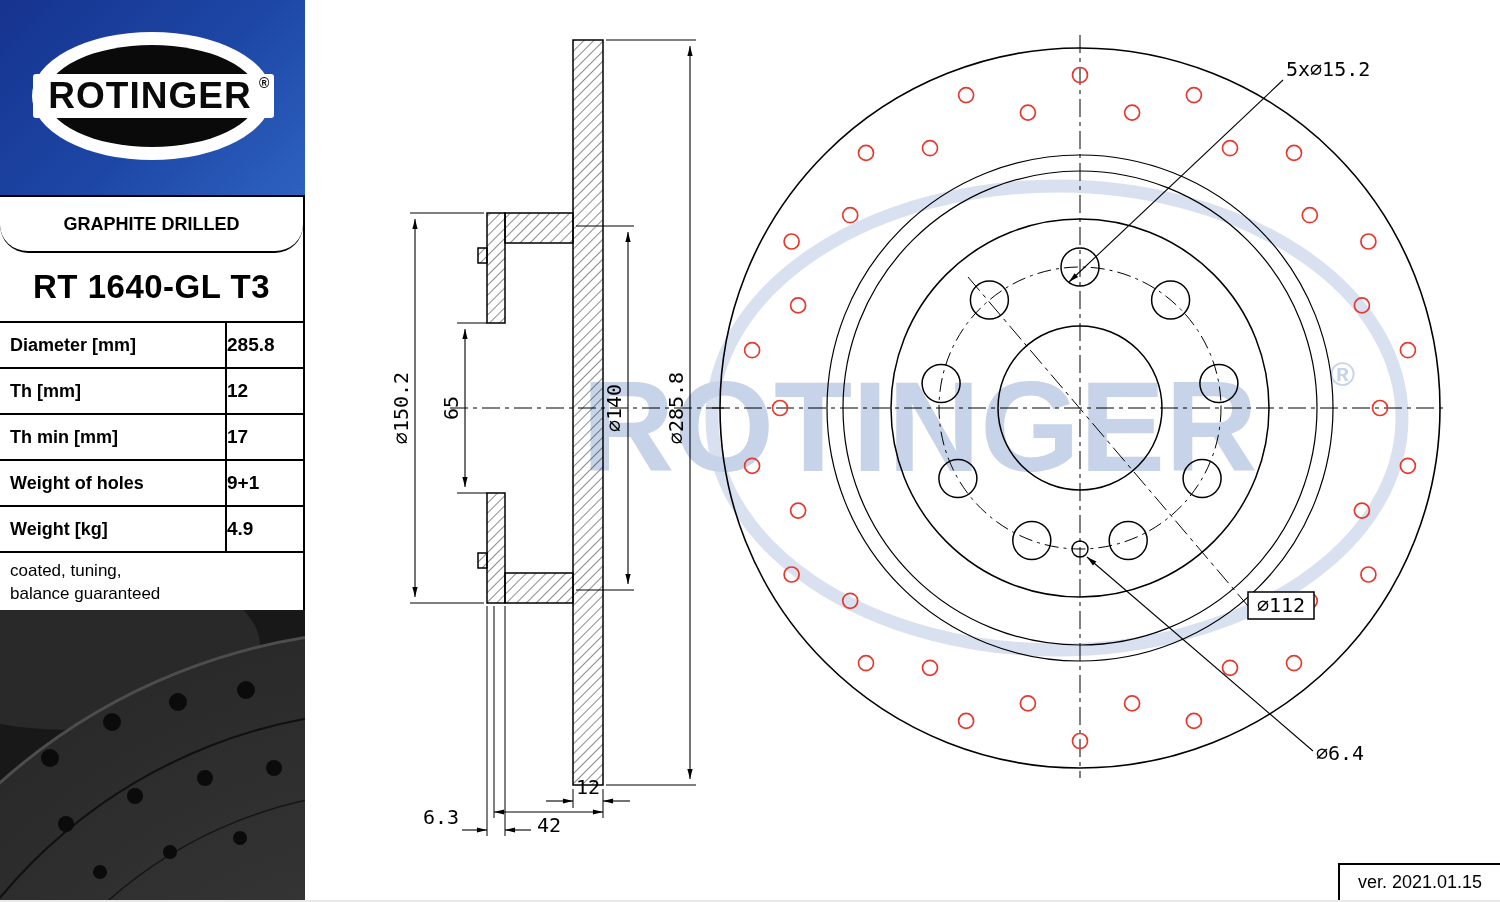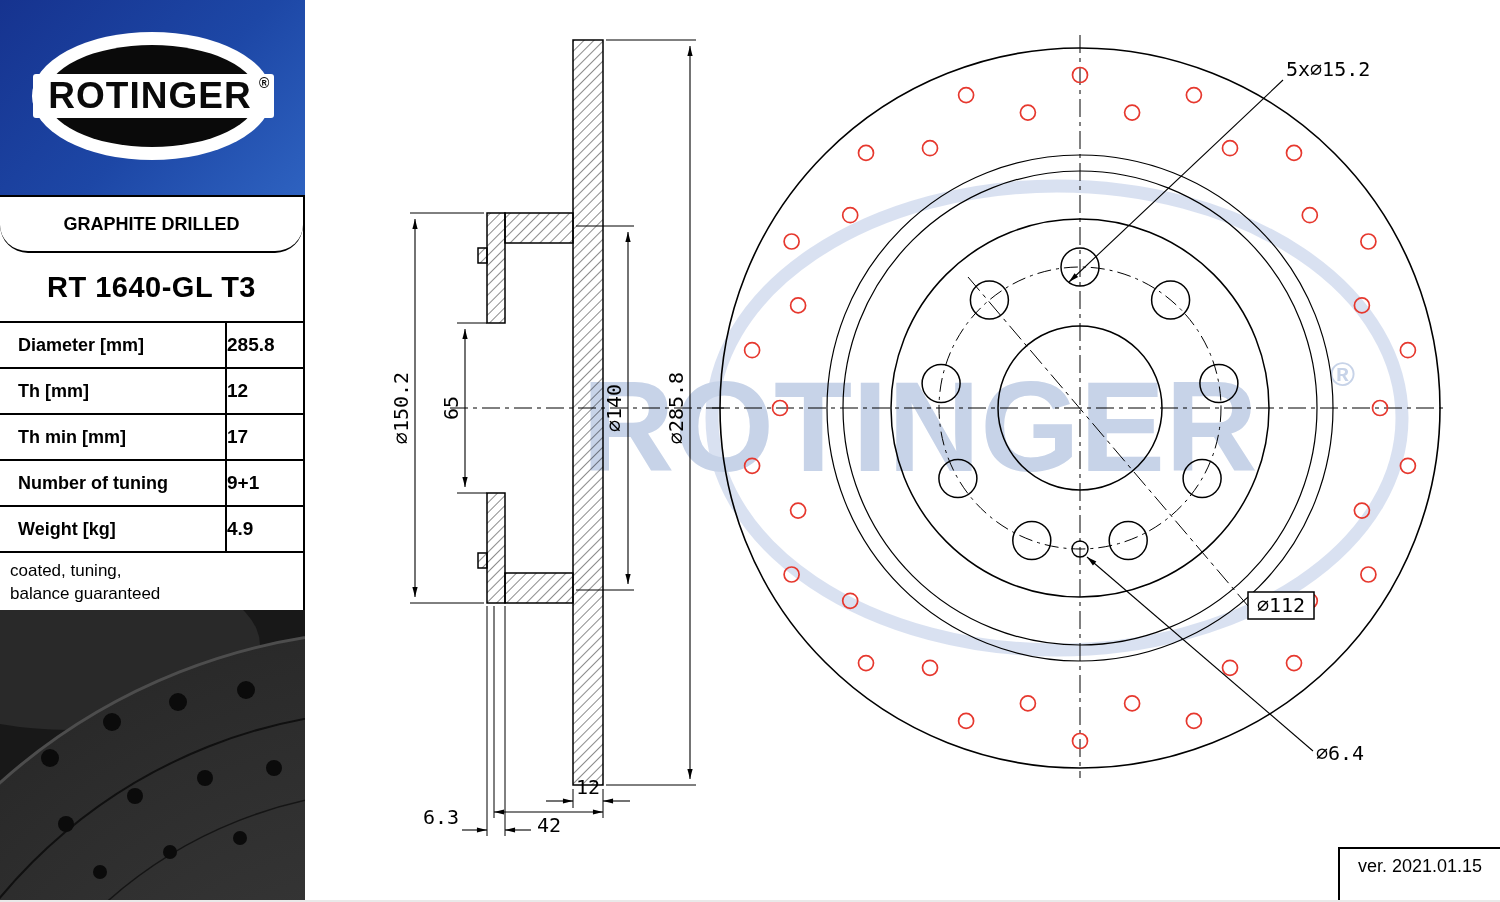--- a/index.html
+++ b/index.html
@@ -6,23 +6,23 @@
   .page{position:relative;width:1500px;height:900px;background:#fff;overflow:hidden;
         font-family:"Liberation Sans","DejaVu Sans",sans-serif;color:#000;}
   
   .sidebar{position:absolute;left:0;top:0;width:305px;height:902px;}
   .brand{height:195px;background:linear-gradient(135deg,#16338f 0%,#1d47a6 55%,#2e62c0 100%);}
   .brand svg{display:block;width:305px;height:195px;}
   .white-stack{box-sizing:border-box;width:305px;border-right:2px solid #000;border-top:2px solid #000;background:#fff;}
   .subtitle{box-sizing:border-box;height:56px;line-height:54px;text-align:center;
             font-weight:bold;font-size:18px;border-bottom:2px solid #000;border-radius:28px;}
   .part{box-sizing:border-box;height:70px;line-height:68px;text-align:center;
-        font-weight:bold;font-size:29px;border-bottom:2px solid #000;letter-spacing:0.5px;}
+        font-weight:bold;font-size:33px;border-bottom:2px solid #000;letter-spacing:0.5px;}
   .spec-row{box-sizing:border-box;height:46px;display:flex;border-bottom:2px solid #000;}
-  .spec-label{flex:1;line-height:44px;padding-left:18px;font-weight:bold;font-size:18px;}
+  .spec-label{flex:1;line-height:44px;padding-left:10px;font-weight:bold;font-size:18px;}
   .spec-value{width:76px;line-height:44px;text-align:left;font-weight:bold;font-size:19px;
               border-left:2px solid #000;}
   .note{box-sizing:border-box;height:59px;padding:6px 0 0 10px;font-size:17px;line-height:23px;
         border-bottom:2px solid #000;}
   .photo{position:absolute;left:0;top:610px;width:305px;height:292px;background:#181818;}
   .photo svg{display:block;width:305px;height:292px;}
   
   .drawing-area{position:absolute;left:305px;top:0;width:1195px;height:902px;background:#fff;}
   .drawing-area svg{display:block;width:1195px;height:902px;}
   .ol{fill:url(#hatch);stroke:#000;stroke-width:1.5;}
@@ -31,21 +31,21 @@
   .cl{stroke:#000;stroke-width:1;fill:none;stroke-dasharray:18 5 4 5;}
   .cl2{stroke:#000;stroke-width:1;fill:none;stroke-dasharray:14 5 3 5;}
   .dimtxt{font-family:"DejaVu Sans Mono","Liberation Mono",monospace;font-size:20px;fill:#000;}
   .wmtxt{font-family:"Liberation Sans","DejaVu Sans",sans-serif;font-weight:bold;}
   #bolt-holes circle{fill:none;stroke:#000;stroke-width:1.5;}
   #drill-holes circle{fill:none;stroke:#e6382e;stroke-width:1.7;}
   .circ-main{fill:none;stroke:#000;}
   
   .version-box{position:absolute;right:0;bottom:0;box-sizing:border-box;background:#fff;
                border:2px solid #000;border-right:none;border-bottom:none;
-               padding:7px 18px 23px 18px;font-size:18px;}
+               padding:7px 18px 7px 18px;font-size:18px;}
 </style>
 </head>
 <body>
 
 <div class="page">
 
   <div class="sidebar">
 
     <div class="brand">
       <svg viewBox="0 0 305 195">
@@ -67,21 +67,21 @@
       </div>
       <div class="spec-row">
         <div class="spec-label">Th [mm]</div>
         <div class="spec-value">12</div>
       </div>
       <div class="spec-row">
         <div class="spec-label">Th min [mm]</div>
         <div class="spec-value">17</div>
       </div>
       <div class="spec-row">
-        <div class="spec-label">Number of tuning</div>
+        <div class="spec-label">Weight of holes</div>
         <div class="spec-value">9+1</div>
       </div>
       <div class="spec-row">
         <div class="spec-label">Weight [kg]</div>
         <div class="spec-value">4.9</div>
       </div>
 
       <div class="note">
         <div>coated, tuning,</div>
         <div>balance guaranteed</div>

